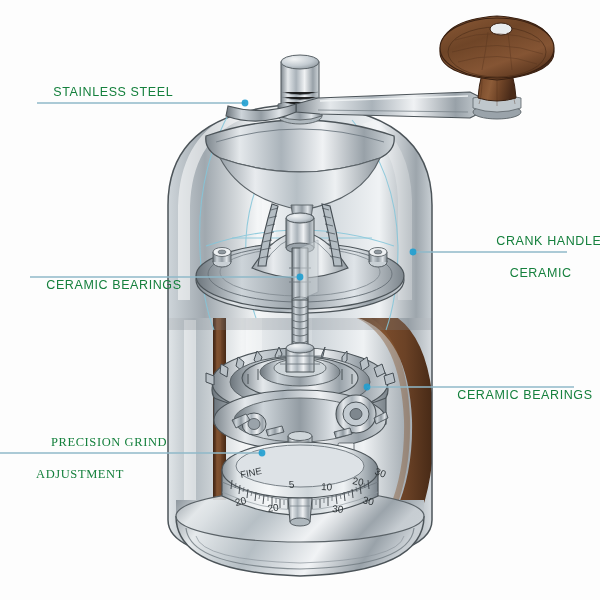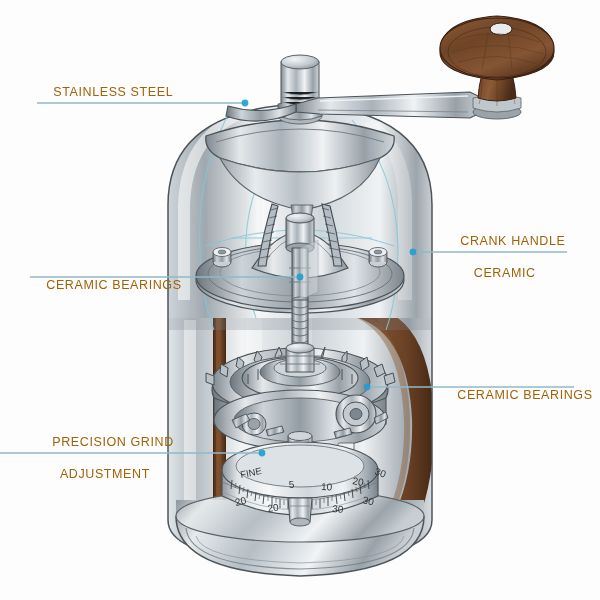--- a/index.html
+++ b/index.html
@@ -14,28 +14,28 @@
     background: #fdfdfd;
     overflow: hidden;
     font-family: "Liberation Sans", sans-serif;
   }
   #art { position: absolute; left: 0; top: 0; }
   .callout {
     position: absolute;
     font-family: "Liberation Sans", sans-serif;
     font-size: 12.5px;
     letter-spacing: 0.6px;
-    color: #a16207;
+    color: #15803d;
     line-height: 16px;
     white-space: pre;
   }
   .callout.left  { text-align: left; }
   .callout.right { text-align: center; }
   .callout .l2 { display: block; }
-  .ctr { text-align: center; }
+  .ctr { text-align: left; }
 </style>
 </head>
 <body>
 
 <div id="stage">
 
   <svg id="art" width="600" height="600" viewBox="0 0 600 600">
     <defs>
       <linearGradient id="gGlassH" x1="0" y1="0" x2="1" y2="0">
         <stop offset="0" stop-color="#dfe4e7"></stop>
@@ -455,31 +455,31 @@
         <circle cx="367" cy="387" r="3.4" fill="#1f9ed0" opacity="0.9"></circle>
         <line x1="0" y1="453" x2="262" y2="453" stroke="#8fb8c8" stroke-width="1.3"></line>
         <circle cx="262" cy="453" r="3.4" fill="#1f9ed0" opacity="0.9"></circle>
       </g>
   </svg>
 
   <div class="callout left" style="left:37px; top:68px;">
     <span>STAINLESS STEEL</span>
   </div>
 
-  <div class="callout right" style="left:444px; top:217px;">
+  <div class="callout right" style="left:480px; top:217px;">
     <span>CRANK HANDLE</span>
     <span class="l2">CERAMIC</span>
   </div>
 
   <div class="callout left" style="left:30px; top:261px;">
     <span>CERAMIC BEARINGS</span>
   </div>
 
   <div class="callout left" style="left:441px; top:371px;">
     <span>CERAMIC BEARINGS</span>
   </div>
 
-  <div class="callout left" style="left:36px; top:418px;">
+  <div class="callout left" style="left:36px; top:418px;font-family:Liberation Serif, serif;">
     <span>PRECISION GRIND</span>
     <span class="l2 ctr">ADJUSTMENT</span>
   </div>
 
 </div>
 
 </body></html>

